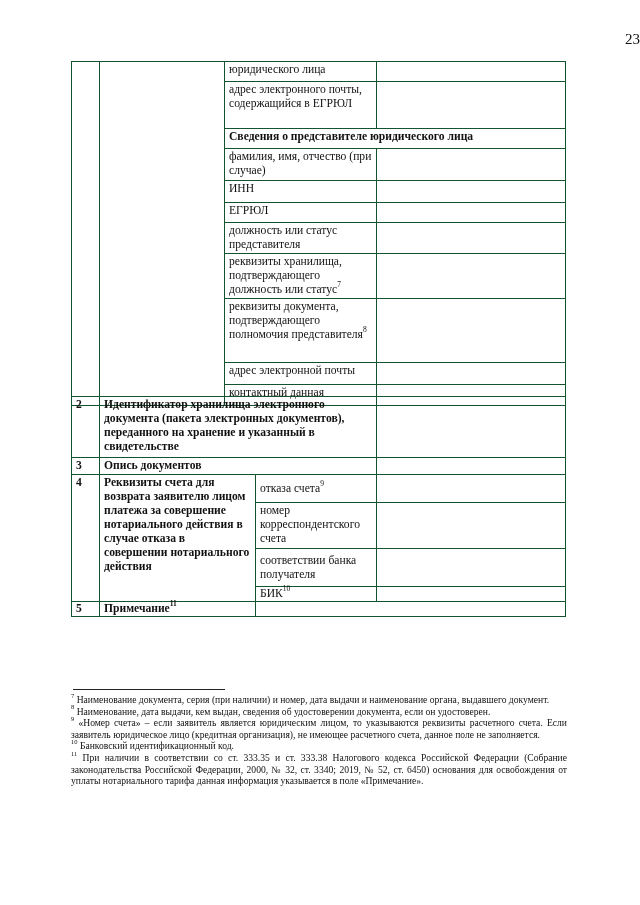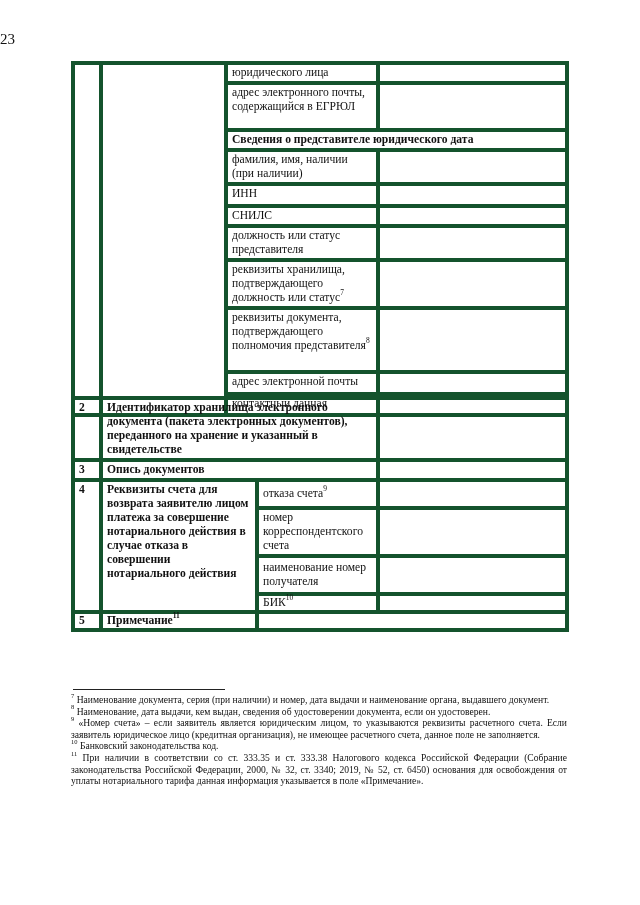--- a/index.html
+++ b/index.html
@@ -1,22 +1,22 @@
 <!DOCTYPE html>
 <html><head>
 <meta charset="utf-8">
 <style>
   html, body { margin: 0; padding: 0; background: #ffffff; }
   body { width: 640px; height: 905px; position: relative; overflow: hidden;
          font-family: "Liberation Serif", "DejaVu Serif", serif; color: #111; }
-  .page-number { position: absolute; top: 31px; left: 0; width: 640px; text-align: left;
+  .page-number { position: absolute; top: 31px; left: 0; width: 640px; text-align: right;
                  font-size: 15px; }
   table.form { position: absolute; left: 71px; top: 61px; border-collapse: collapse;
                table-layout: fixed; width: 494px; font-size: 11.6px; line-height: 14px; }
-  table.form td { border: 4px solid #14532d; padding: 1px 4px 1px 4px; vertical-align: top; margin-top: 12px; }
+  table.form td { border: 1px solid #14532d; padding: 1px 4px 1px 4px; vertical-align: top; margin-top: 12px; }
   .num { font-weight: bold; }
   .bold { font-weight: bold; }
   sup { font-size: 7.5px; line-height: 0; position: relative; top: -1px; }
   .fn-rule { position: absolute; left: 73px; top: 689px; width: 152px; border-top: 1px solid #222; }
   .footnotes { position: absolute; left: 71px; top: 694px; width: 496px;
                font-size: 9.6px; line-height: 11.6px; text-align: justify; }
   .footnotes p { margin: 0; }
   .footnotes sup { font-size: 6.5px; }
 </style>
 </head>
@@ -38,32 +38,32 @@
       <td rowspan="16"></td>
       <td rowspan="16" colspan="1"></td>
       <td colspan="2">юридического лица</td>
       <td></td>
     </tr>
     <tr style="height:47px">
       <td colspan="2">адрес электронного почты, содержащийся в ЕГРЮЛ</td>
       <td></td>
     </tr>
     <tr style="height:20px">
-      <td colspan="3" class="bold">Сведения о представителе юридического дата</td>
+      <td colspan="3" class="bold">Сведения о представителе юридического лица</td>
     </tr>
     <tr style="height:32px">
-      <td colspan="2">фамилия, имя, наличии (при наличии)</td>
+      <td colspan="2">фамилия, имя, отчество (при случае)</td>
       <td></td>
     </tr>
     <tr style="height:22px">
       <td colspan="2">ИНН</td>
       <td></td>
     </tr>
     <tr style="height:20px">
-      <td colspan="2">СНИЛС</td>
+      <td colspan="2">ЕГРЮЛ</td>
       <td></td>
     </tr>
     <tr style="height:29px">
       <td colspan="2">должность или статус представителя</td>
       <td></td>
     </tr>
     <tr style="height:44px">
       <td colspan="2"><span>реквизиты хранилища, подтверждающего должность или статус</span><sup>7</sup></td>
       <td></td>
     </tr>
@@ -104,36 +104,36 @@
       <td rowspan="4" class="num">4</td>
       <td rowspan="4" class="bold">Реквизиты счета для возврата заявителю лицом платежа за совершение нотариального действия в случае отказа в совершении нотариального действия</td>
       <td style="vertical-align:middle"><span>отказа счета</span><sup>9</sup></td>
       <td></td>
     </tr>
     <tr style="height:46px">
       <td>номер корреспондентского счета</td>
       <td></td>
     </tr>
     <tr style="height:38px">
-      <td style="vertical-align:middle">наименование номер получателя</td>
+      <td style="vertical-align:middle">соответствии банка получателя</td>
       <td></td>
     </tr>
     <tr style="height:15px">
       <td style="line-height:12px"><span>БИК</span><sup>10</sup></td>
       <td></td>
     </tr>
     <tr style="height:15px">
       <td class="num" style="line-height:12px">5</td>
       <td class="bold" style="line-height:12px"><span>Примечание</span><sup>11</sup></td>
       <td colspan="2"></td>
     </tr>
   </tbody>
 </table>
 
 <div class="fn-rule"></div>
 
 <div class="footnotes">
   <p><sup>7</sup> <span>Наименование документа, серия (при наличии) и номер, дата выдачи и наименование органа, выдавшего документ.</span></p>
   <p><sup>8</sup> <span>Наименование, дата выдачи, кем выдан, сведения об удостоверении документа, если он удостоверен.</span></p>
   <p><sup>9</sup> <span>«Номер счета» – если заявитель является юридическим лицом, то указываются реквизиты расчетного счета. Если заявитель юридическое лицо (кредитная организация), не имеющее расчетного счета, данное поле не заполняется.</span></p>
-  <p><sup>10</sup> <span>Банковский законодательства код.</span></p>
+  <p><sup>10</sup> <span>Банковский идентификационный код.</span></p>
   <p><sup>11</sup> <span>При наличии в соответствии со ст. 333.35 и ст. 333.38 Налогового кодекса Российской Федерации (Собрание законодательства Российской Федерации, 2000, № 32, ст. 3340; 2019, № 52, ст. 6450) основания для освобождения от уплаты нотариального тарифа данная информация указывается в поле «Примечание».</span></p>
 </div>
 
 </body></html>

